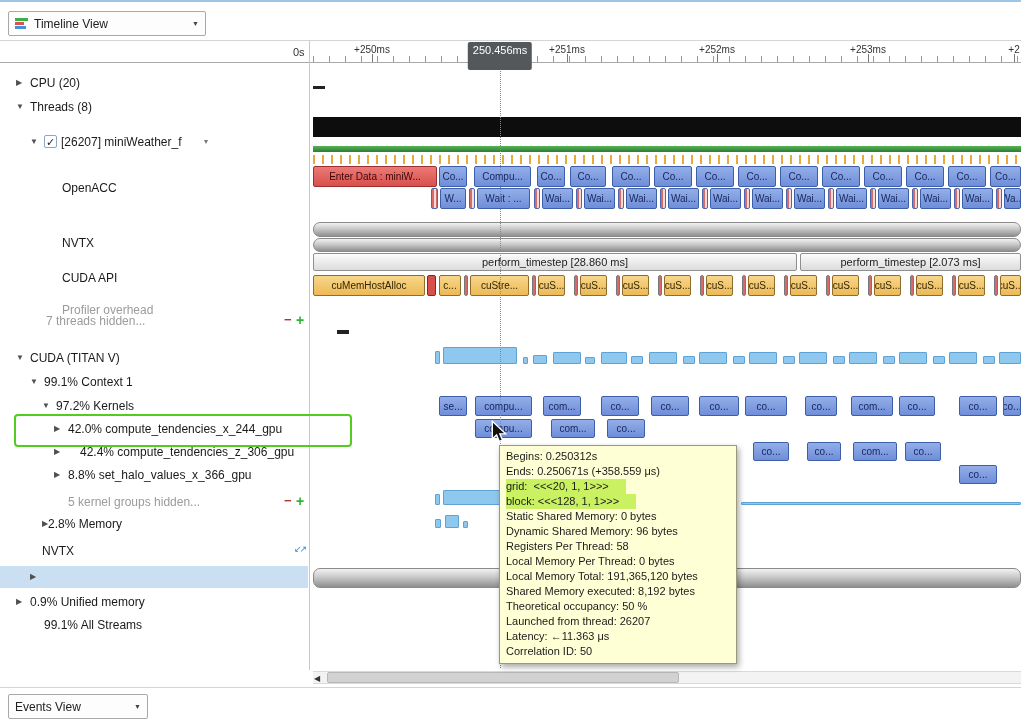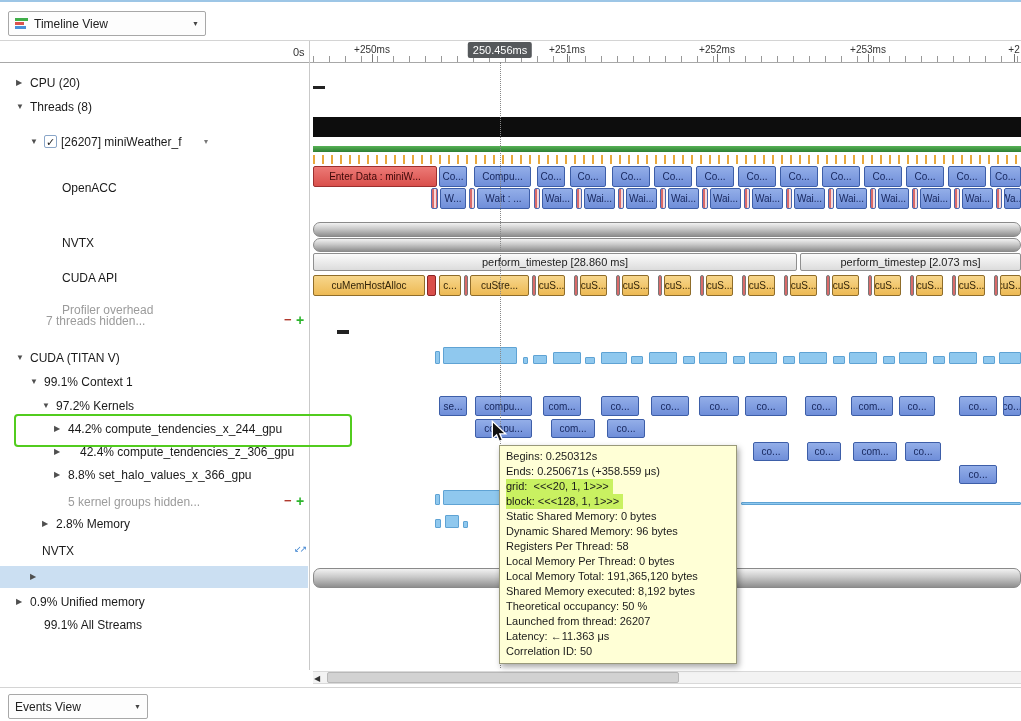--- a/index.html
+++ b/index.html
@@ -19,21 +19,21 @@
   .combo-icon{width:13px;height:13px;display:inline-block;position:relative;flex:0 0 13px;}
   .combo-icon i{position:absolute;left:0;height:3px;display:block;}
   .combo-icon .g{top:1px;width:13px;background:#3fae49;}
   .combo-icon .r{top:5px;width:9px;background:#d9534f;}
   .combo-icon .b{top:9px;width:11px;background:#4a90d9;}
 
   .ruler-zero{position:absolute;top:46px;font-size:11px;color:#333;}
   .tick-label{position:absolute;top:44px;font-size:10px;color:#333;transform:translateX(-50%);white-space:nowrap;}
   .tick-line{position:absolute;top:54px;width:1px;height:8px;background:#777;}
   .minor-ticks{position:absolute;left:313px;top:56px;width:708px;height:6px;background:repeating-linear-gradient(90deg,#999 0 1px,transparent 1px 16px);}
-  #time-marker{position:absolute;top:42px;height:16px;line-height:16px;padding:0 5px;background:#55585b;color:#fff;font-size:11px;border-radius:2px;z-index:6;transform:translateX(-50%);}
+  #time-marker{position:absolute;top:42px;height:28px;line-height:16px;padding:0 5px;background:#55585b;color:#fff;font-size:11px;border-radius:2px;z-index:6;transform:translateX(-50%);}
   #marker-line{position:absolute;top:62px;width:0;border-left:1px dotted #888;z-index:1;}
 
   .tree-row{position:absolute;left:0;width:308px;height:22px;font-size:12px;}
   .tree-row.selected{background:#cbdff2;}
   .tree-label{position:absolute;top:4px;white-space:nowrap;}
   .muted{color:#9b9b9b;}
   .tri{position:absolute;top:6px;font-size:8px;color:#4f4f4f;}
   .cbx{position:absolute;top:4px;width:13px;height:13px;border:1px solid #8aa6c8;border-radius:2px;background:#fff;font-size:11px;line-height:12px;text-align:center;color:#222;box-sizing:border-box;}
   .mini-drop{position:absolute;top:6px;font-size:8px;color:#777;}
   .minus{position:absolute;top:2px;color:#b03a2e;font-size:13px;font-weight:bold;}
@@ -55,21 +55,21 @@
   .bar.greenbar{background:linear-gradient(#57b356,#2e7d32);border-radius:0;}
   .bar.ticks{background:repeating-linear-gradient(90deg,#e8a83c 0 2px,transparent 2px 9px);border-radius:0;}
   .bar.mem{background:#8fc8ee;border:1px solid #5fa3d4;border-radius:1px;}
   .bar.dash{background:#222;border-radius:0;}
 
   #green-box{position:absolute;border:2px solid #52cc1e;border-radius:4px;z-index:25;}
 
   #tooltip{position:absolute;z-index:30;background:#ffffd6;border:1px solid #99997a;box-shadow:2px 3px 6px rgba(0,0,0,.35);font-size:11px;line-height:15px;padding:3px 6px 4px;box-sizing:border-box;}
   .tt-title{font-weight:bold;white-space:pre;}
   .tt-line{white-space:pre;}
-  .tt-line.hl{background:#c9f161;width:max-content;padding-right:4px;}
+  .tt-line.hl{background:#c9f161;width:max-content;padding-right:17px;}
 
   #hscroll-track{position:absolute;left:313px;top:671px;width:708px;height:13px;background:#f3f3f3;border-top:1px solid #d9d9d9;border-bottom:1px solid #d9d9d9;box-sizing:border-box;}
   #hscroll-thumb{position:absolute;left:327px;top:672px;width:352px;height:11px;background:#d2d2d2;border:1px solid #b8b8b8;border-radius:2px;box-sizing:border-box;}
   #hscroll-btn{position:absolute;left:314px;top:674px;font-size:8px;color:#333;z-index:2;}
 
   #cursor{position:absolute;z-index:50;}
 </style>
 </head>
 <body>
 
@@ -146,38 +146,38 @@
       <div class="tree-row" style="top: 371px;">
         <span class="tri" style="left: 30px;">▼</span>
         <span class="tree-label" style="left: 44px;">99.1% Context 1</span>
       </div>
       <div class="tree-row" style="top: 395px;">
         <span class="tri" style="left: 42px;">▼</span>
         <span class="tree-label" style="left: 56px;">97.2% Kernels</span>
       </div>
       <div class="tree-row" style="top: 418px;">
         <span class="tri" style="left: 54px;">▶</span>
-        <span class="tree-label" style="left: 68px;">44.2% compute_tendencies_x_244_gpu</span>
+        <span class="tree-label" style="left: 68px;">42.0% compute_tendencies_x_244_gpu</span>
       </div>
       <div class="tree-row" style="top: 441px;">
         <span class="tri" style="left: 54px;">▶</span>
         <span class="tree-label" style="left: 80px;">42.4% compute_tendencies_z_306_gpu</span>
       </div>
       <div class="tree-row" style="top: 464px;">
         <span class="tri" style="left: 54px;">▶</span>
         <span class="tree-label" style="left: 68px;">8.8% set_halo_values_x_366_gpu</span>
       </div>
       <div class="tree-row" style="top: 491px;">
         <span class="tree-label muted" style="left: 68px;">5 kernel groups hidden...</span>
         <span class="minus" style="left: 284px;">−</span>
         <span class="plus" style="left: 296px;">+</span>
       </div>
       <div class="tree-row" style="top: 513px;">
         <span class="tri" style="left: 42px;">▶</span>
-        <span class="tree-label" style="left: 56px;">2.8% Memory</span>
+        <span class="tree-label" style="left: 48px;">2.8% Memory</span>
       </div>
       <div class="tree-row" style="top: 540px;">
         <span class="tree-label" style="left: 42px;">NVTX</span>
         <span class="expander" style="left: 294px;">↙↗</span>
       </div>
       <div class="tree-row selected" style="top: 566px;">
         <span class="tri" style="left: 30px;">▶</span>
         <span class="tree-label" style="left: 44px; margin-top: 48px;">99.1% All Streams</span>
       </div>
       <div class="tree-row" style="top: 591px;">

